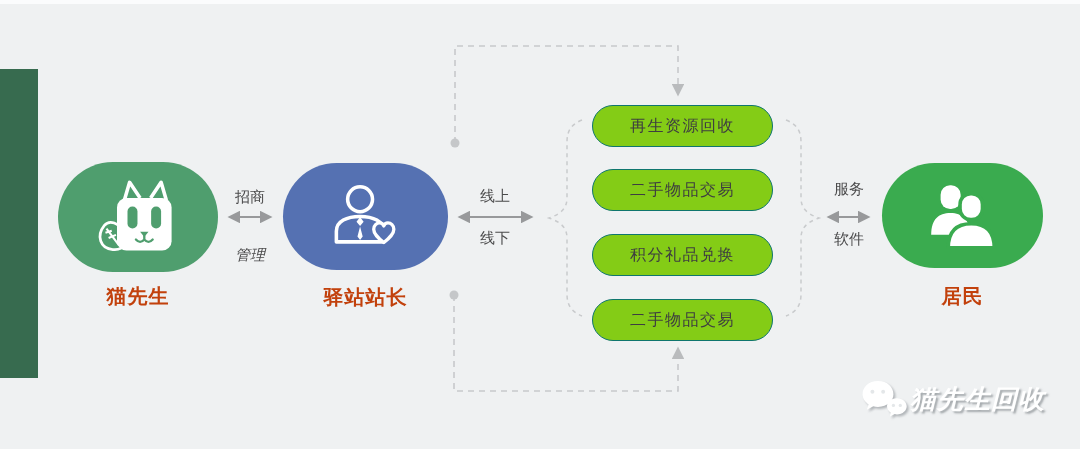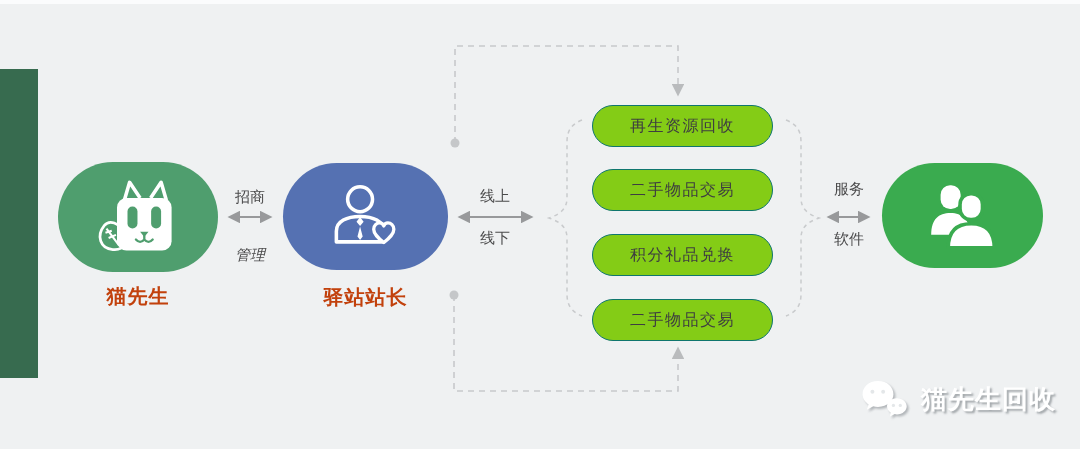--- a/index.html
+++ b/index.html
@@ -19,21 +19,21 @@
   .lbl-group{left:592px;top:356px;width:181px;font-size:19px;}
   .arrow-text{position:absolute;width:54px;text-align:center;font-size:15px;color:#4b4b4c;}
   .at-1t{left:223px;top:188px;} .at-1b{left:223px;top:246px;font-style:italic;}
   .at-2t{left:468px;top:187px;} .at-2b{left:468px;top:229px;}
   .at-3t{left:822px;top:180px;} .at-3b{left:822px;top:230px;}
   .pill{position:absolute;left:592px;width:181px;height:42px;border-radius:21px;
         background:#84cc16;border:1px solid #0f766e;display:flex;align-items:center;
         justify-content:center;font-size:16px;color:#3e3e40;letter-spacing:1.5px;}
   .pill-0{top:105px;} .pill-1{top:169px;} .pill-2{top:234px;} .pill-3{top:299px;}
   .overlay{position:absolute;left:0;top:0;width:1080px;height:449px;pointer-events:none;}
-  .watermark{position:absolute;left:860px;top:379px;display:flex;align-items:center;gap:13px;}
+  .watermark{position:absolute;left:860px;top:379px;display:flex;align-items:center;gap:2px;font-style:italic;}
   .watermark svg{filter:drop-shadow(2px 2px 1px rgba(130,135,140,.55));}
   .watermark-text{font-size:26px;font-weight:700;color:#ffffff;letter-spacing:1px;
         text-shadow:2px 2px 2px rgba(125,130,135,.65);}
   .blob svg{display:block;}
 </style>
 </head>
 <body>
 
 <div class="canvas" style="background: rgb(239, 241, 242); color: rgb(239, 241, 242);">
   <div class="top-strip"></div>
@@ -95,20 +95,21 @@
       <g fill="#ffffff">
         <rect x="13" y="2" width="17" height="20" rx="8"></rect>
         <path d="M5,44 C5,31 11,25.5 21.5,25.5 C31,25.5 38,31 38,44 Z"></path>
       </g>
       <g fill="#ffffff" stroke="currentColor" stroke-width="3">
         <rect x="29.5" y="9" width="19" height="22" rx="9"></rect>
         <path d="M19.5,55 C19.5,40 27,34.5 39,34.5 C51,34.5 58.5,40 58.5,55 Z"></path>
       </g>
     </svg>
   </div>
+  <div class="node-label lbl-residents">居民</div>
 
   <div class="arrow-text at-1t">招商</div>
   <div class="arrow-text at-1b">管理</div>
   <div class="arrow-text at-2t">线上</div>
   <div class="arrow-text at-2b">线下</div>
   <div class="arrow-text at-3t">服务</div>
   <div class="arrow-text at-3b">软件</div>
 
   <div class="pill pill-0">再生资源回收</div>
   <div class="pill pill-1">二手物品交易</div>

